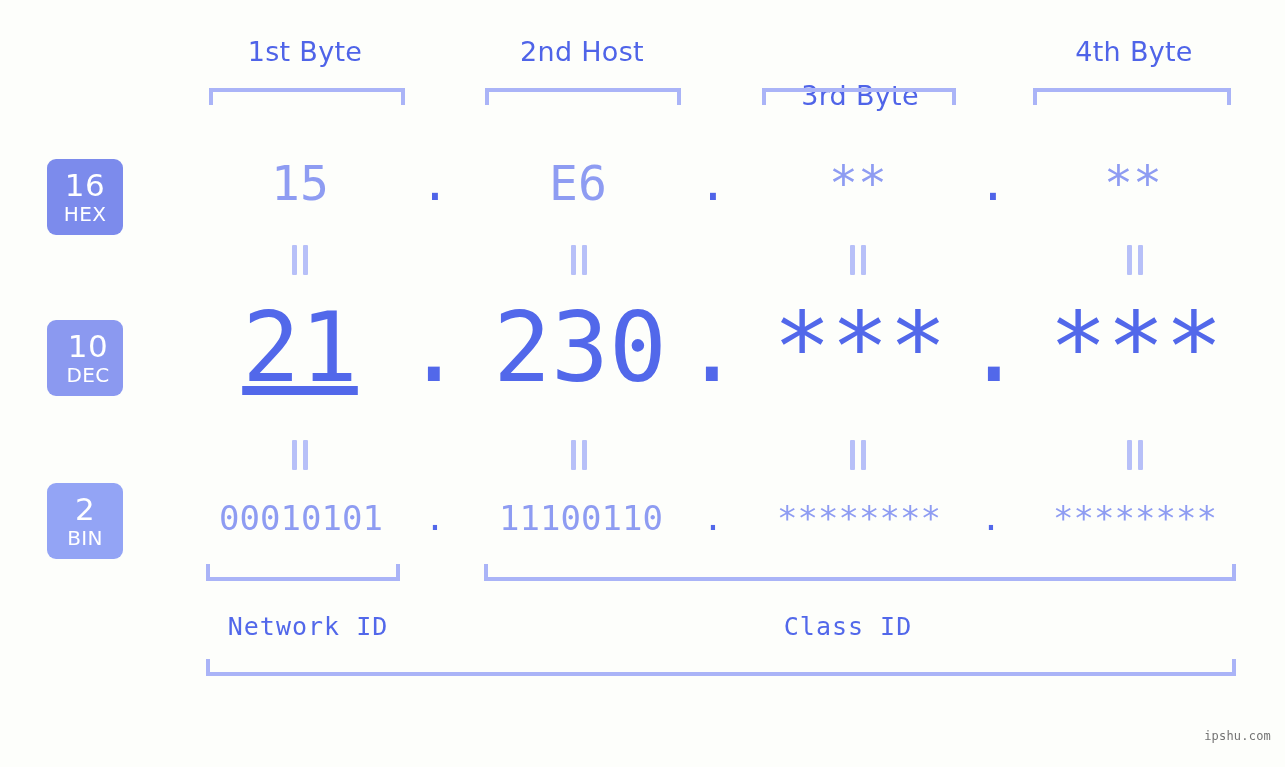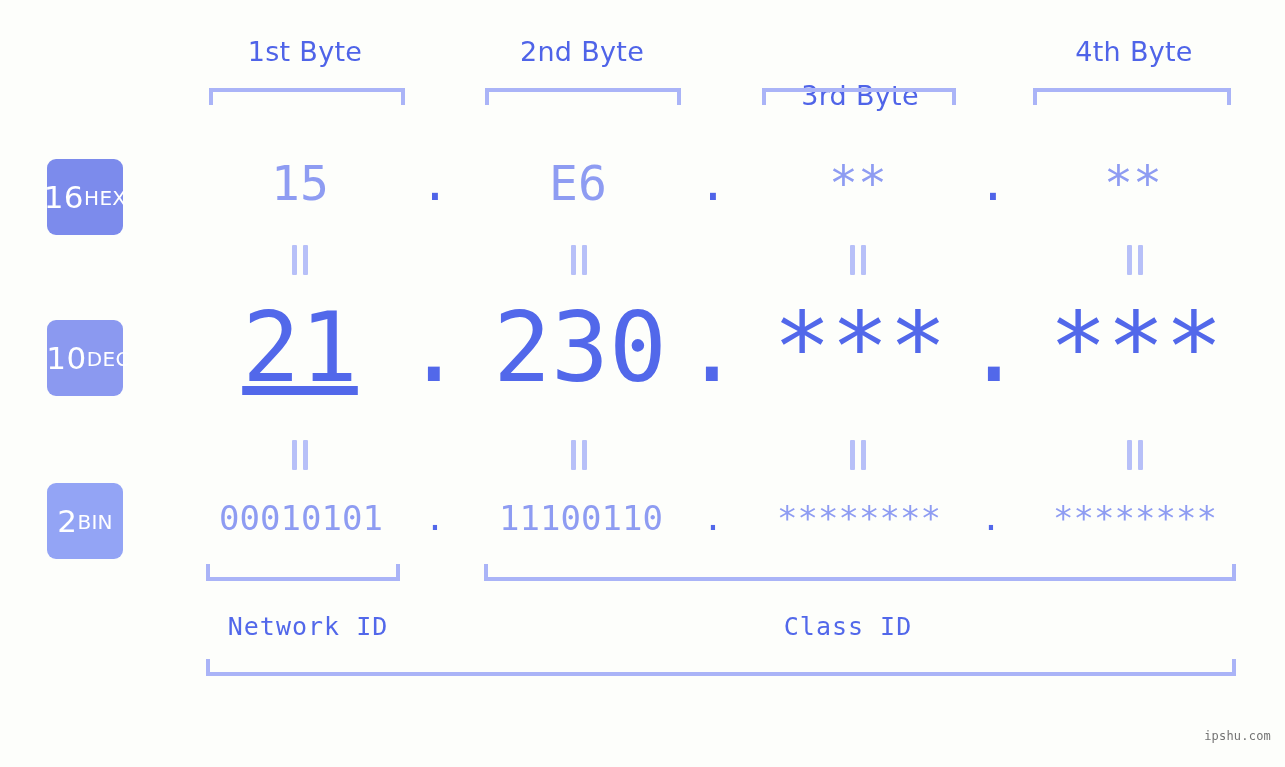--- a/index.html
+++ b/index.html
@@ -44,21 +44,21 @@
   }
 
   
   .badge {
     position: absolute;
     left: 47px;
     width: 76px;
     height: 76px;
     border-radius: 9px;
     display: flex;
-    flex-direction: row;
+    flex-direction: column;
     align-items: center;
     justify-content: center;
     color: #ffffff;
     box-sizing: border-box;
   }
   .badge .num {
     font-family: "DejaVu Sans", sans-serif;
     font-size: 31px;
     line-height: 31px;
     font-weight: 400;
@@ -189,21 +189,21 @@
     color: #737373;
     letter-spacing: 0.2px;
   }
 </style>
 </head>
 <body>
 
 <div id="stage">
 
   <div class="byte-label" style="left:205px; width:200px;">1st Byte</div>
-  <div class="byte-label" style="left:482px; width:200px;">2nd Byte</div>
+  <div class="byte-label" style="left:482px; width:200px;">2nd Host</div>
   <div class="byte-label" style="left:760px; width:200px;margin-top:44px;">3rd Byte</div>
   <div class="byte-label" style="left:1034px; width:200px;">4th Byte</div>
 
   <div class="bracket-top" style="left:209px; width:196px;"></div>
   <div class="bracket-top" style="left:485px; width:196px;"></div>
   <div class="bracket-top" style="left:762px; width:194px;"></div>
   <div class="bracket-top" style="left:1033px; width:198px;"></div>
 
   <div class="badge" style="top:159px; background:#7c8bec;">
     <span class="num">16</span>

